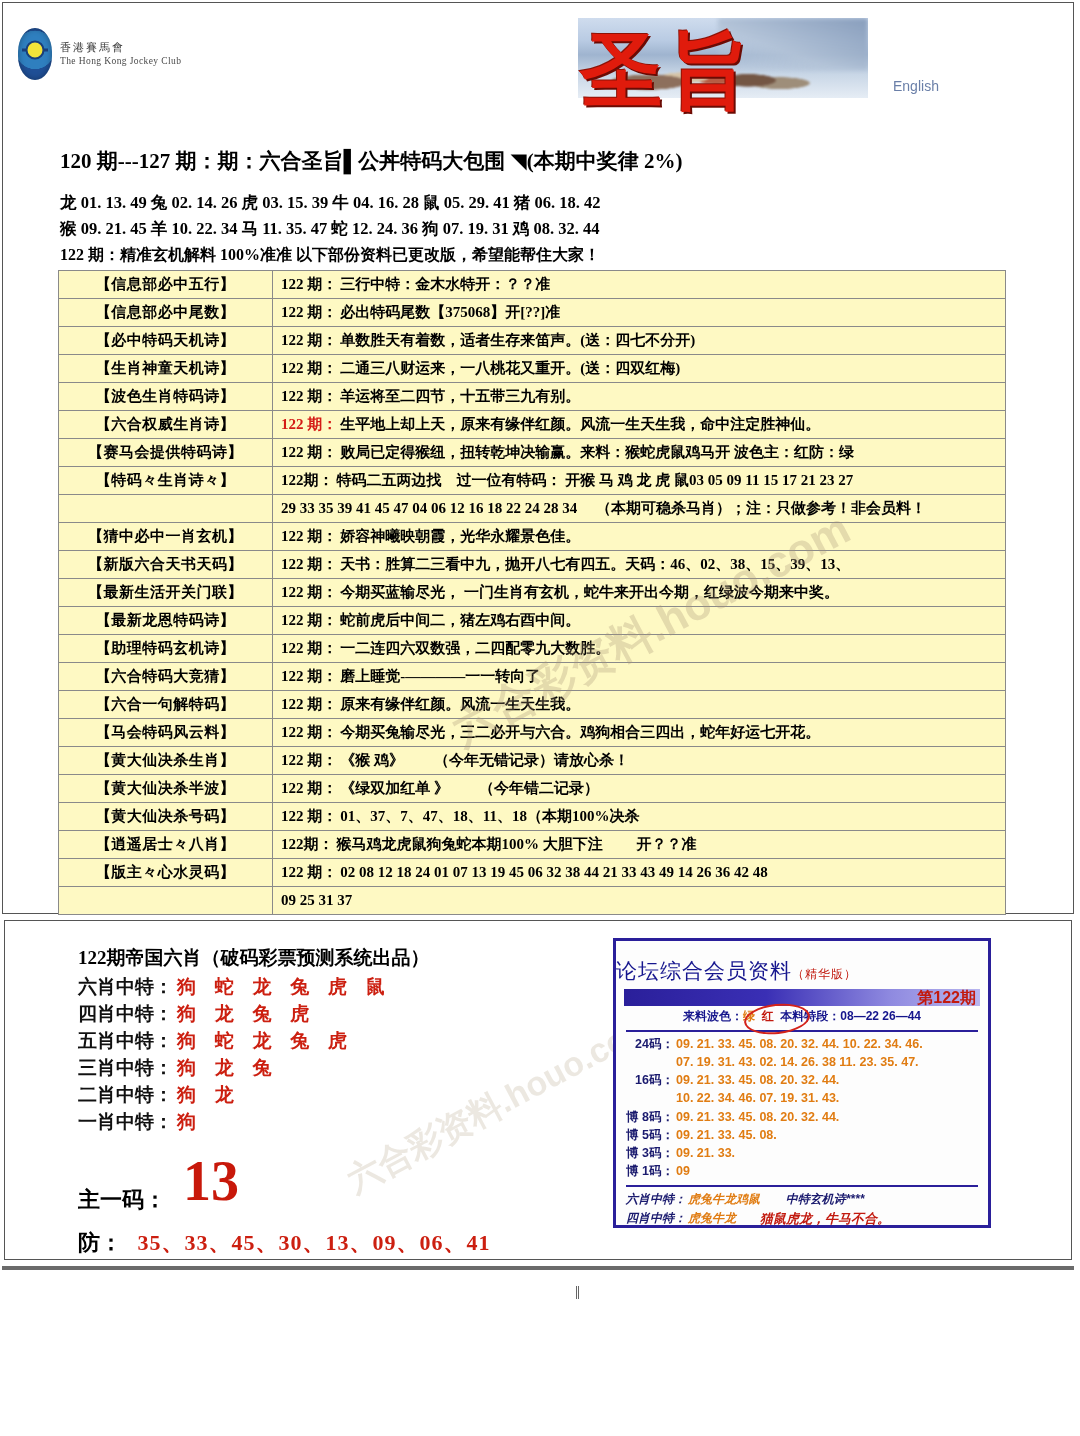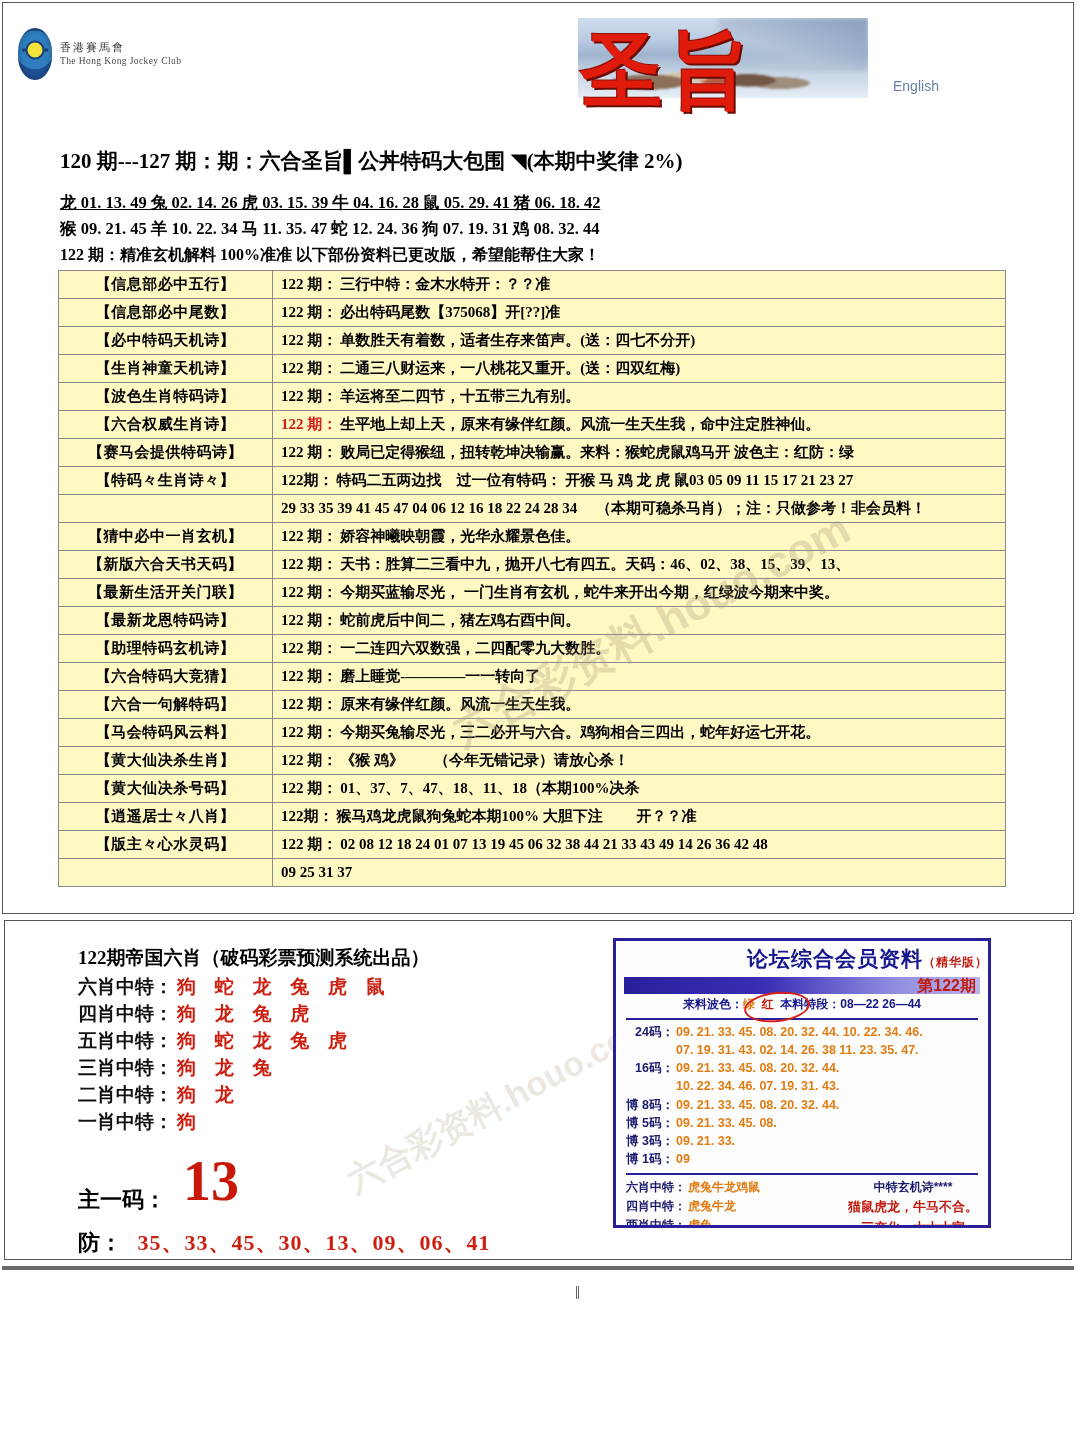--- a/index.html
+++ b/index.html
@@ -96,21 +96,21 @@
   }
 
   
   .title-line{
     position:absolute;left:60px;top:147px;width:900px;
     font-size:21px;font-weight:bold;white-space:nowrap;
   }
   .zod-line{
     position:absolute;left:60px;font-size:16.5px;font-weight:bold;white-space:nowrap;
   }
-  .zod-line.l1{top:192px;text-decoration:underline;}
+  .zod-line.l1{top:192px;}
   .zod-line.l2{top:218px;}
   .note-line{
     position:absolute;left:60px;top:245px;font-size:16px;font-weight:bold;white-space:nowrap;
   }
 
   
   table.main{
     position:absolute;left:58px;top:270px;
     width:948px;
     border-collapse:collapse;
@@ -163,22 +163,22 @@
   
   .panel{
     position:absolute;left:613px;top:938px;width:378px;height:290px;
     border:3px solid #2a1f9a;
     background:#fdfdfd;
     box-sizing:border-box;
     font-family:"Liberation Sans",sans-serif;
     overflow:hidden;
   }
   .panel-title{
-    text-align:right;margin-top:4px;
-    font-size:21px;font-weight:bold;color:#16168e;
+    text-align:left;margin-top:16px;
+    font-size:21px;font-weight:normal;color:#16168e;
     letter-spacing:1px;white-space:nowrap;
     font-family:"Liberation Serif",serif;
   }
   .panel-title .sub{font-size:12px;color:#c21a0f;}
   .panel-bar{
     margin:4px 8px 0 8px;height:17px;
     background:linear-gradient(90deg,#2a1f9a 0%,#3a2fb5 40%,#8f8ae0 75%,#b9b6ef 100%);
     position:relative;
   }
   .panel-bar .issue{
@@ -195,21 +195,21 @@
     position:absolute;left:118px;top:-4px;width:62px;height:26px;
     border:2px solid #d4231a;border-radius:50%;
     transform:rotate(-6deg);
   }
   .hr-blue{margin:5px 10px 3px 10px;height:2px;background:#2a1f9a;}
   .plist{margin:0 10px;font-size:12.5px;line-height:1.45;color:#e07c12;font-weight:bold;}
   .plist .lab{color:#1a1a6e;display:inline-block;min-width:48px;text-align:right;margin-right:2px;}
   .plist .ind{display:inline-block;min-width:50px;}
   .pfoot{
     margin:0 10px;font-size:12px;font-weight:bold;line-height:1.6;
-    display:flex;justify-content:space-between;
+    display:flex;font-style:italic;
   }
   .pfoot .lft .lab{color:#1a1a6e;}
   .pfoot .lft .val{color:#e07c12;margin-left:2px;}
   .pfoot .rgt{text-align:center;color:#1a1a6e;}
   .pfoot .rgt .poem{color:#c21a0f;font-size:13px;display:block;}
 
   .watermark{
     position:absolute;left:430px;top:600px;
     font-size:44px;color:rgba(170,150,120,.30);
     transform:rotate(-28deg);
@@ -317,20 +317,24 @@
           <td class="k">【六合一句解特码】</td>
           <td class="v"><span class="per">122 期：</span><span>原来有缘伴红颜。风流一生天生我。</span></td>
         </tr>
         <tr>
           <td class="k">【马会特码风云料】</td>
           <td class="v"><span class="per">122 期：</span><span>今期买兔输尽光，三二必开与六合。鸡狗相合三四出，蛇年好运七开花。</span></td>
         </tr>
         <tr>
           <td class="k">【黄大仙决杀生肖】</td>
           <td class="v"><span class="per">122 期：</span><span>《猴 鸡》　　（今年无错记录）请放心杀！</span></td>
+        </tr>
+        <tr>
+          <td class="k">【黄大仙决杀半波】</td>
+          <td class="v"><span class="per">122 期：</span><span>《绿双加红单 》　　（今年错二记录）</span></td>
         </tr>
         <tr>
           <td class="k">【黄大仙决杀号码】</td>
           <td class="v"><span class="per">122 期：</span><span>01、37、7、47、18、11、18（本期100%决杀</span></td>
         </tr>
         <tr>
           <td class="k">【逍遥居士々八肖】</td>
           <td class="v"><span class="per">122期：</span><span>猴马鸡龙虎鼠狗兔蛇本期100% 大胆下注 　　开？？准</span></td>
         </tr>
         <tr>

